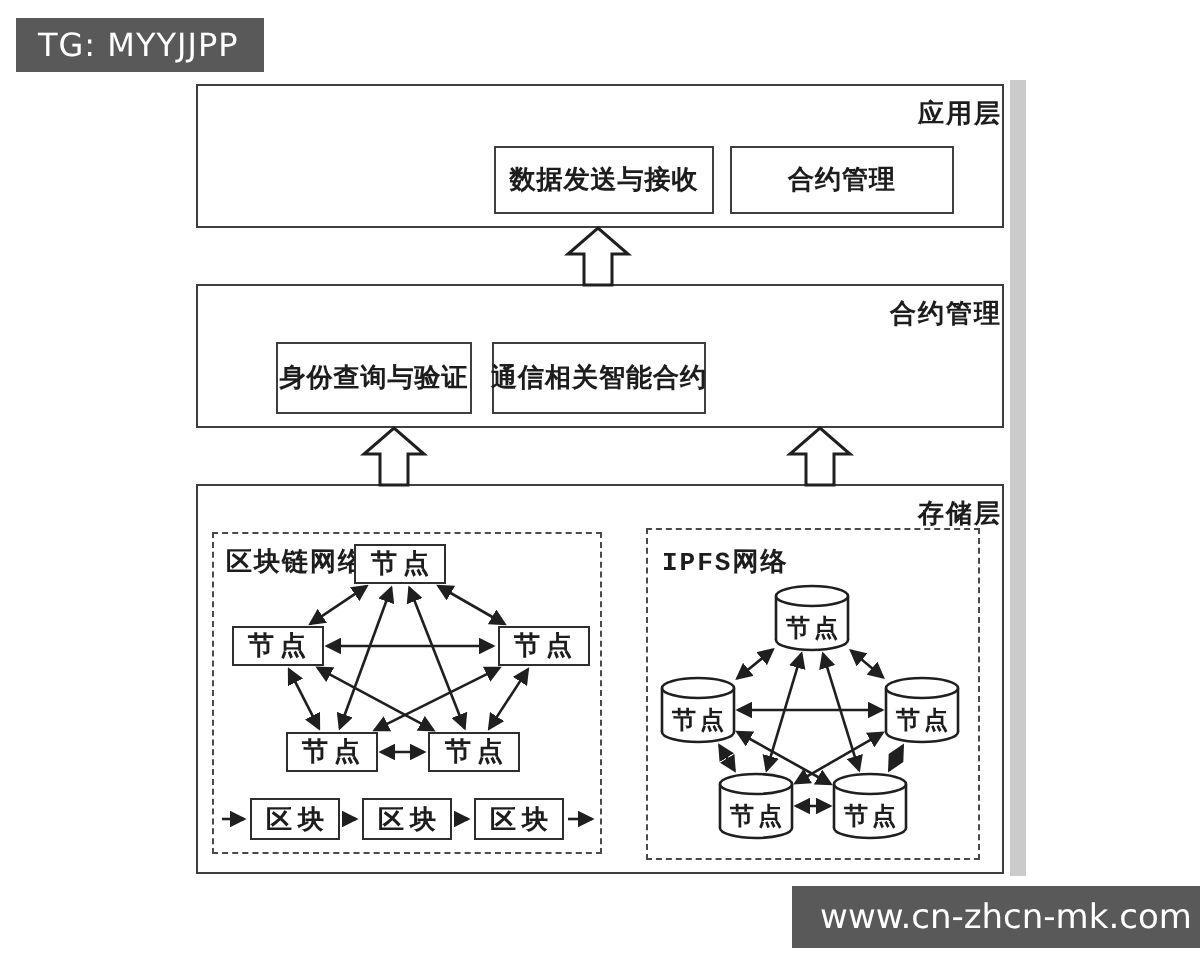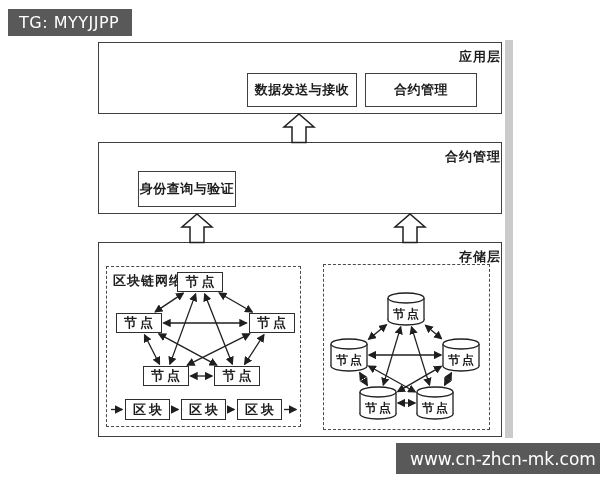--- a/index.html
+++ b/index.html
@@ -72,29 +72,31 @@
   <div class="layer layer-app">
     <div class="layer-title">应用层</div>
   </div>
   <div class="ibox" style="left:247px;top:73px;width:110px;height:34px;">数据发送与接收</div>
   <div class="ibox" style="left:365px;top:73px;width:112px;height:34px;">合约管理</div>
 
   <div class="layer layer-contract">
     <div class="layer-title">合约管理</div>
   </div>
   <div class="ibox" style="left:138px;top:171px;width:98px;height:36px;">身份查询与验证</div>
+  <div class="ibox" style="left:246px;top:171px;width:107px;height:36px;">通信相关智能合约</div>
 
   <div class="layer layer-storage">
     <div class="layer-title">存储层</div>
   </div>
 
   <div class="netbox" style="left:106px;top:266px;width:195px;height:161px;"></div>
   <div class="net-label" style="left:113px;top:272px;">区块链网络</div>
 
   <div class="netbox" style="left:323px;top:264px;width:167px;height:166px;"></div>
+  <div class="net-label" style="left:331px;top:272px;">IPFS网络</div>
 
   <svg id="diagram-svg" width="600" height="480">
     <defs>
       <marker id="arr" viewBox="0 0 10 10" refX="8.5" refY="5" markerWidth="6.5" markerHeight="6.5" orient="auto-start-reverse">
         <path d="M0,0 L10,5 L0,10 z" fill="#1f1f1f"></path>
       </marker>
     </defs>
   <polygon points="292,142.5 292,127 284,127 299,114 314,127 306,127 306,142.5" fill="#fff" stroke="#1f1f1f" stroke-width="1.5"></polygon>
       <polygon points="190,242.5 190,227 182,227 197,214 212,227 204,227 204,242.5" fill="#fff" stroke="#1f1f1f" stroke-width="1.5"></polygon>
       <polygon points="403,242.5 403,227 395,227 410,214 425,227 417,227 417,242.5" fill="#fff" stroke="#1f1f1f" stroke-width="1.5"></polygon>

